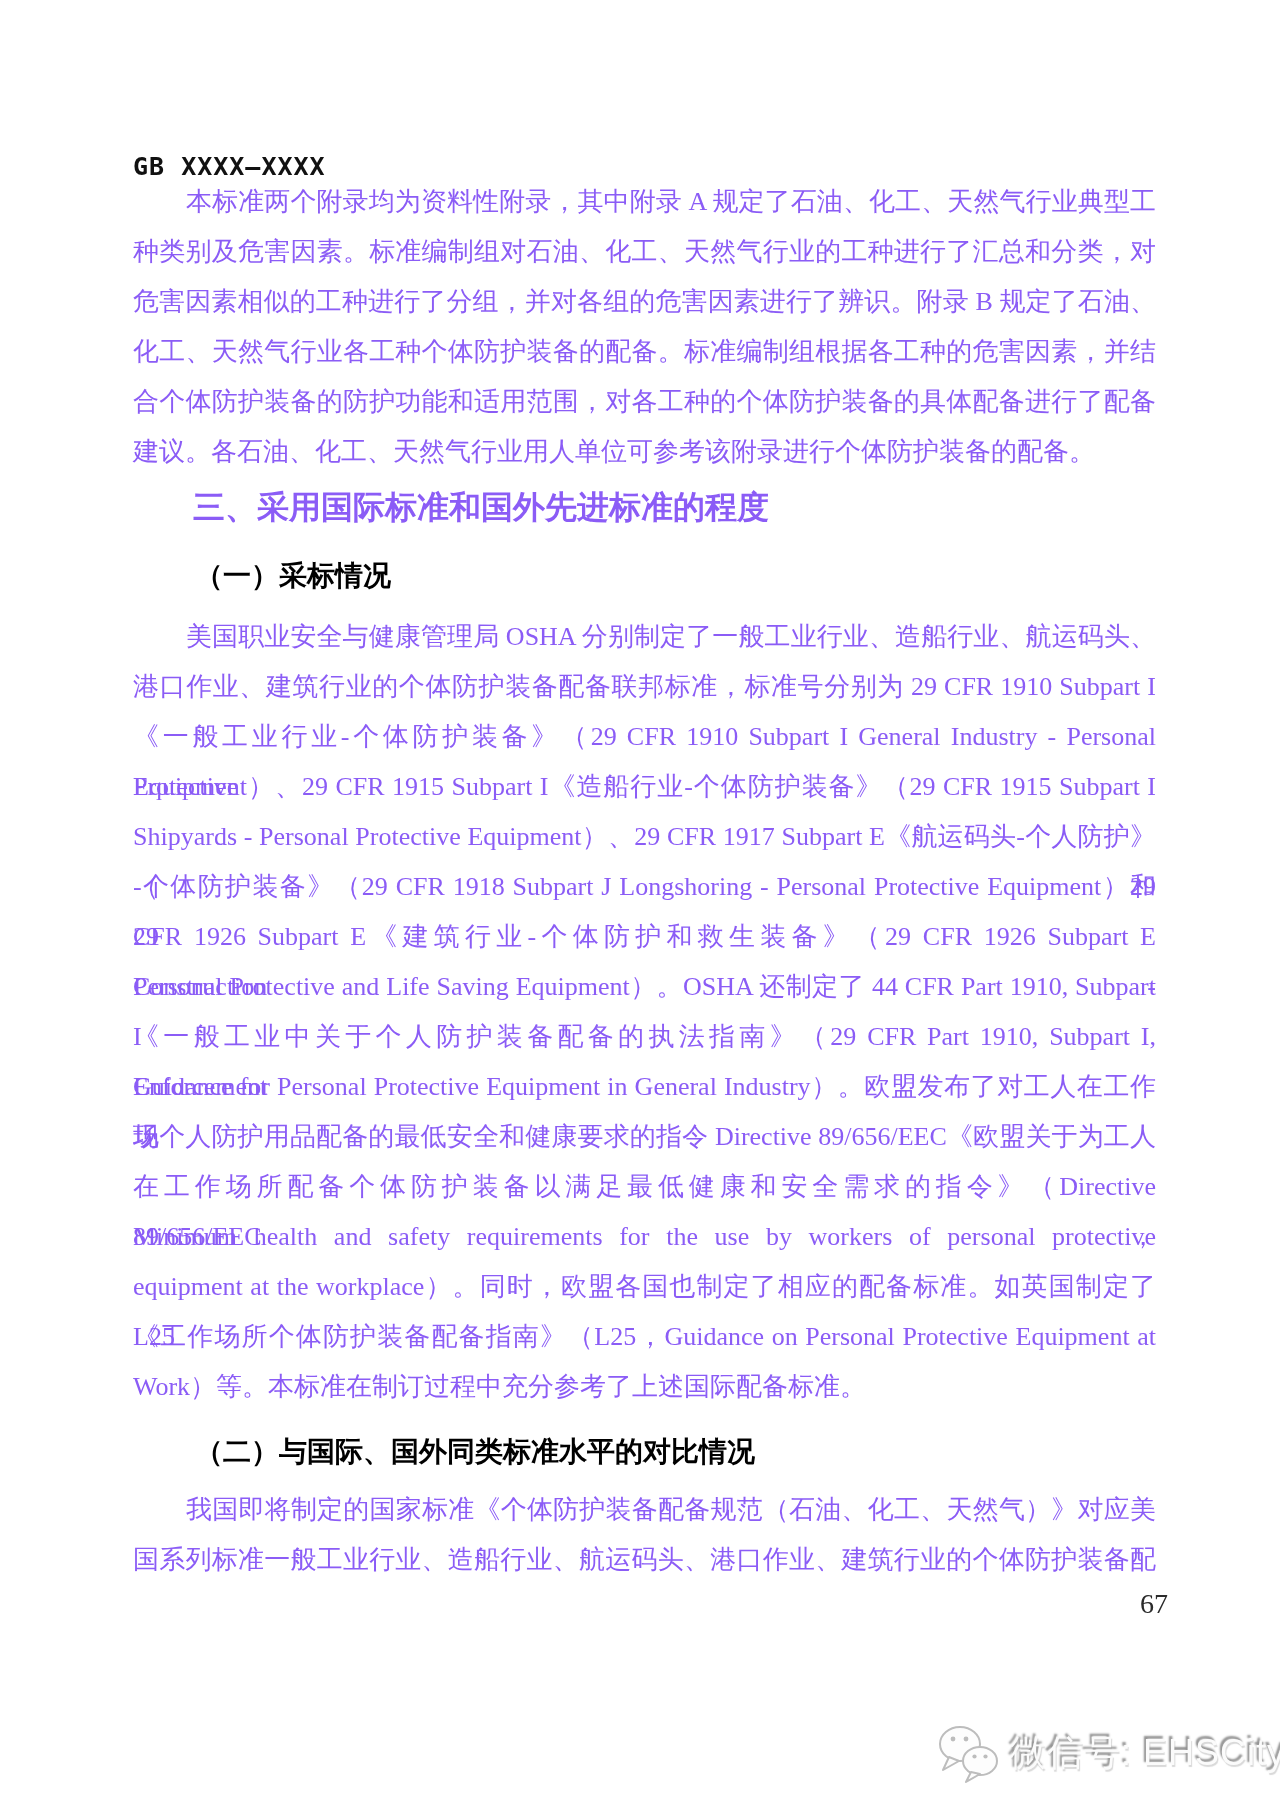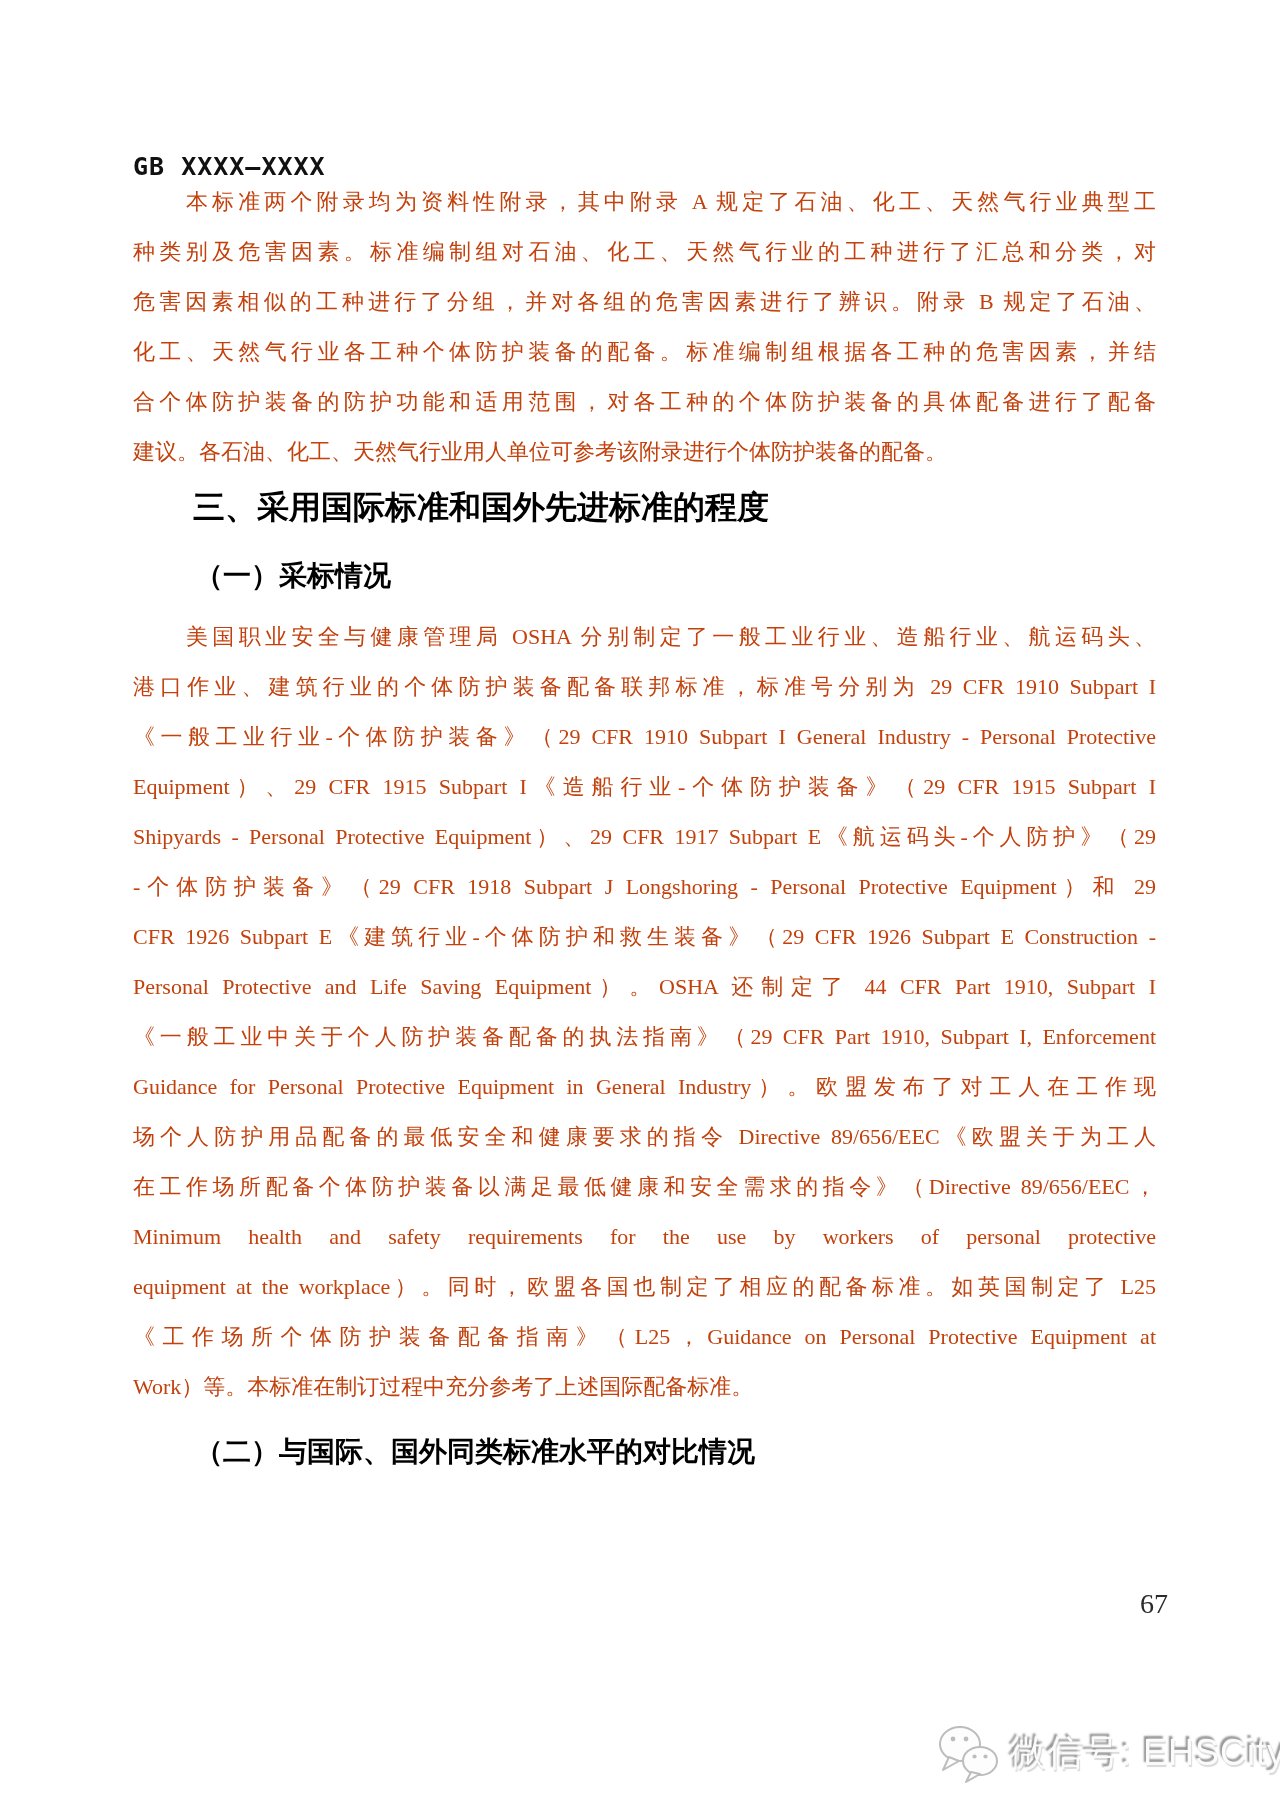--- a/index.html
+++ b/index.html
@@ -13,31 +13,31 @@
   .doc-header {
     position:absolute; left:133px; top:152px;
     font-family:"DejaVu Sans Mono","Liberation Mono",monospace;
     font-size:25px; font-weight:700; letter-spacing:1px; color:#111;
   }
 
   .doc-body { position:absolute; left:133px; top:177px; width:1023px; }
 
   .para { margin:0; }
   .line {
-    font-size:22px; line-height:50px; height:50px;
+    font-size:26px; line-height:50px; height:50px;
     text-align:justify; text-align-last:justify;
-    white-space:normal; overflow:visible; color:#c2410c;
+    white-space:normal; overflow:visible; color:#8b5cf6;
   }
   .line.indent { text-indent:53px; }
   .line.end { text-align:center; text-align-last:left; }
 
   .h1 {
     font-family:"Liberation Sans","DejaVu Sans",sans-serif;
     font-weight:700; font-size:32px; line-height:50px;
-    margin-left:60px; color:#000000;
+    margin-left:60px; color:#8b5cf6;
   }
   .h2 {
     font-family:Liberation Sans, sans-serif;
     font-weight:700; font-size:28px; line-height:50px;
     margin-left:62px; color:#000;
   }
   .block-1 { margin-top:5px; }
   .block-2 { margin-top:19px; }
   .block-3 { margin-top:11px; }
   .block-4 { margin-top:15px; }
@@ -90,20 +90,24 @@
         <div class="line">《一般工业中关于个人防护装备配备的执法指南》（29 CFR Part 1910, Subpart I, Enforcement</div>
         <div class="line">Guidance for Personal Protective Equipment in General Industry）。欧盟发布了对工人在工作现</div>
         <div class="line">场个人防护用品配备的最低安全和健康要求的指令 Directive 89/656/EEC《欧盟关于为工人</div>
         <div class="line">在工作场所配备个体防护装备以满足最低健康和安全需求的指令》（Directive 89/656/EEC，</div>
         <div class="line">Minimum health and safety requirements for the use by workers of personal protective</div>
         <div class="line">equipment at the workplace）。同时，欧盟各国也制定了相应的配备标准。如英国制定了 L25</div>
         <div class="line">《工作场所个体防护装备配备指南》（L25，Guidance on Personal Protective Equipment at</div>
         <div class="line end">Work）等。本标准在制订过程中充分参考了上述国际配备标准。</div>
       </div>
       <div class="h2 block-4">（二）与国际、国外同类标准水平的对比情况</div>
+      <div class="para block-5">
+        <div class="line indent">我国即将制定的国家标准《个体防护装备配备规范（石油、化工、天然气）》对应美</div>
+        <div class="line">国系列标准一般工业行业、造船行业、航运码头、港口作业、建筑行业的个体防护装备配</div>
+      </div>
     </div>
 
   <div class="page-number">67</div>
 
   <div class="watermark">
     <svg class="wechat-icon" viewBox="0 0 66 62" xmlns="http://www.w3.org/2000/svg">
       <g stroke="#bdbdbd" stroke-width="2" fill="#fdfdfd">
         <ellipse cx="24" cy="22" rx="20" ry="17"></ellipse>
         <path d="M13 35 L7 48 L23 39 Z" stroke-linejoin="round"></path>
         <ellipse cx="44" cy="39" rx="17" ry="14"></ellipse>

